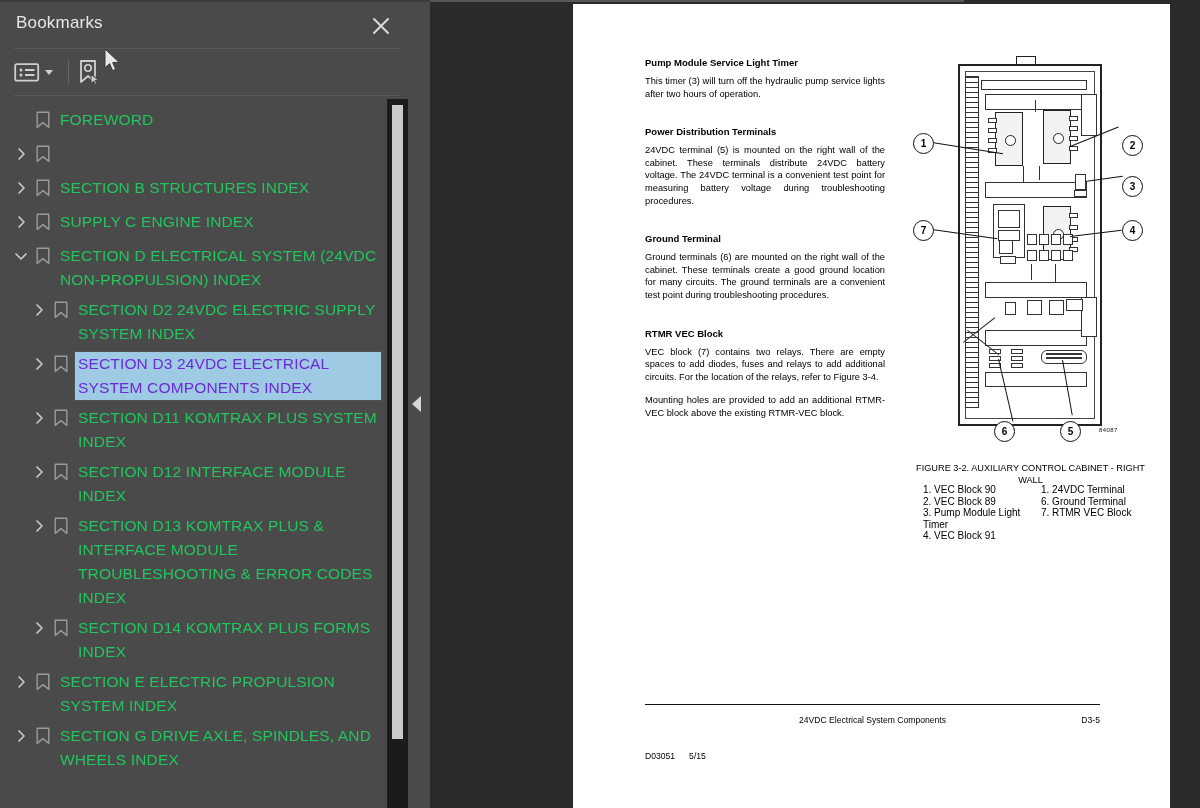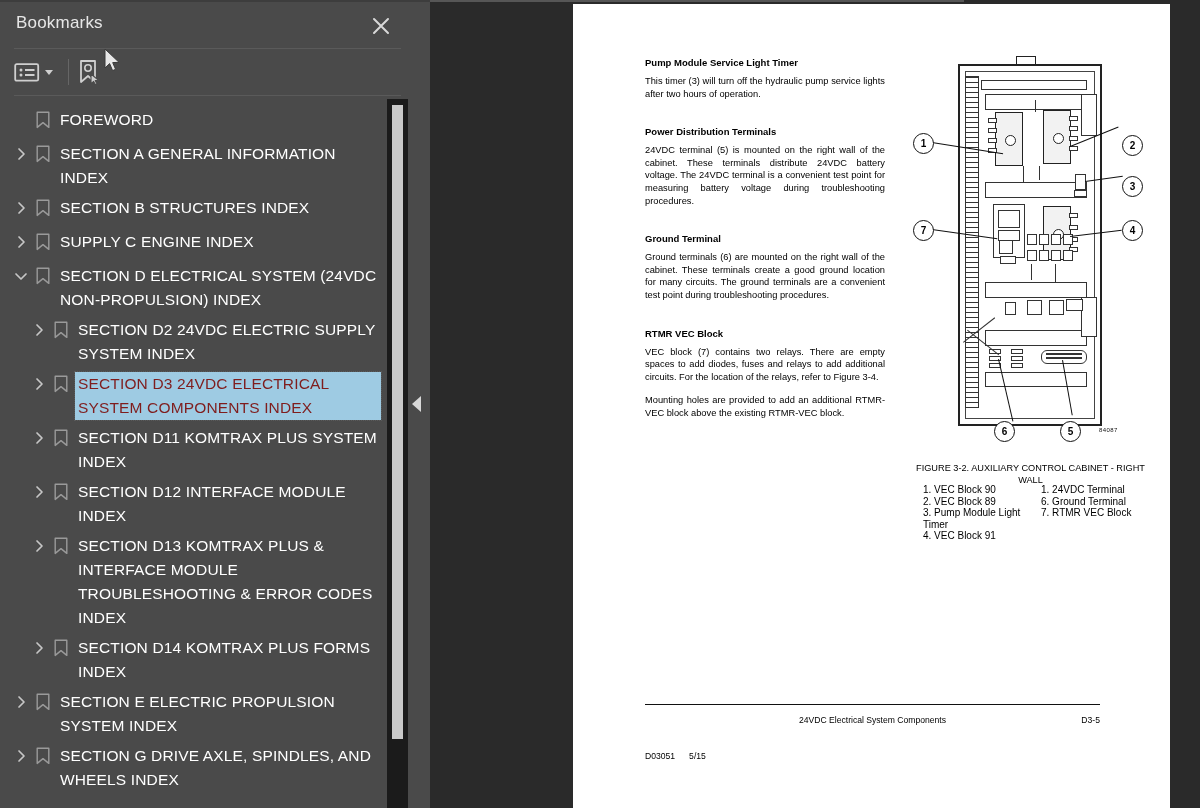--- a/index.html
+++ b/index.html
@@ -79,29 +79,29 @@
     flex:0 0 auto;width:22px;height:22px;margin-top:1px;
     display:flex;align-items:center;justify-content:center;
   }
   .twisty.empty{visibility:hidden;}
   .bm-ico{
     flex:0 0 auto;width:22px;height:22px;margin-top:1px;margin-right:6px;
     display:flex;align-items:center;justify-content:center;
   }
   .node-label{
     flex:1 1 auto;
-    font-size:15.5px;line-height:24px;color:#ffffff;
+    font-size:15.5px;line-height:24px;color:#22c55e;
     letter-spacing:.15px;
     padding:0 4px 0 0;
     white-space:normal;
   }
   .node.lvl0{padding-left:10px;}
   .node.lvl1{padding-left:28px;}
   .node.sel > .node-label{
-    background:#9ecbe3;color:#7f1d1d;
+    background:#9ecbe3;color:#6d28d9;
     outline:1px dotted #5a5a5a;
     padding-left:3px;margin-left:-3px;
   }
 
   
   #sb-track{
     position:absolute;left:387px;top:97px;width:21px;height:711px;
     background:#1b1b1b;cursor:pointer;
   }
   #sb-thumb{
@@ -290,21 +290,20 @@
             <span class="twisty">
               <svg width="14" height="14" viewBox="0 0 14 14">
                 <path d="M5 2 L10 7 L5 12" fill="none" stroke="#c6c6c6" stroke-width="1.7" stroke-linecap="round" stroke-linejoin="round"></path>
               </svg>
             </span>
             <span class="bm-ico">
               <svg width="14" height="18" viewBox="0 0 14 18">
                 <path d="M1.2 1.2 H12.8 V16.4 L7 11.6 L1.2 16.4 Z" fill="none" stroke="#9a9a9a" stroke-width="1.4" stroke-linejoin="round"></path>
               </svg>
             </span>
-            <span class="node-label">SECTION A GENERAL INFORMATION INDEX</span>
           </div>
           <div class="node lvl0">
             <span class="twisty">
               <svg width="14" height="14" viewBox="0 0 14 14">
                 <path d="M5 2 L10 7 L5 12" fill="none" stroke="#c6c6c6" stroke-width="1.7" stroke-linecap="round" stroke-linejoin="round"></path>
               </svg>
             </span>
             <span class="bm-ico">
               <svg width="14" height="18" viewBox="0 0 14 18">
                 <path d="M1.2 1.2 H12.8 V16.4 L7 11.6 L1.2 16.4 Z" fill="none" stroke="#9a9a9a" stroke-width="1.4" stroke-linejoin="round"></path>

